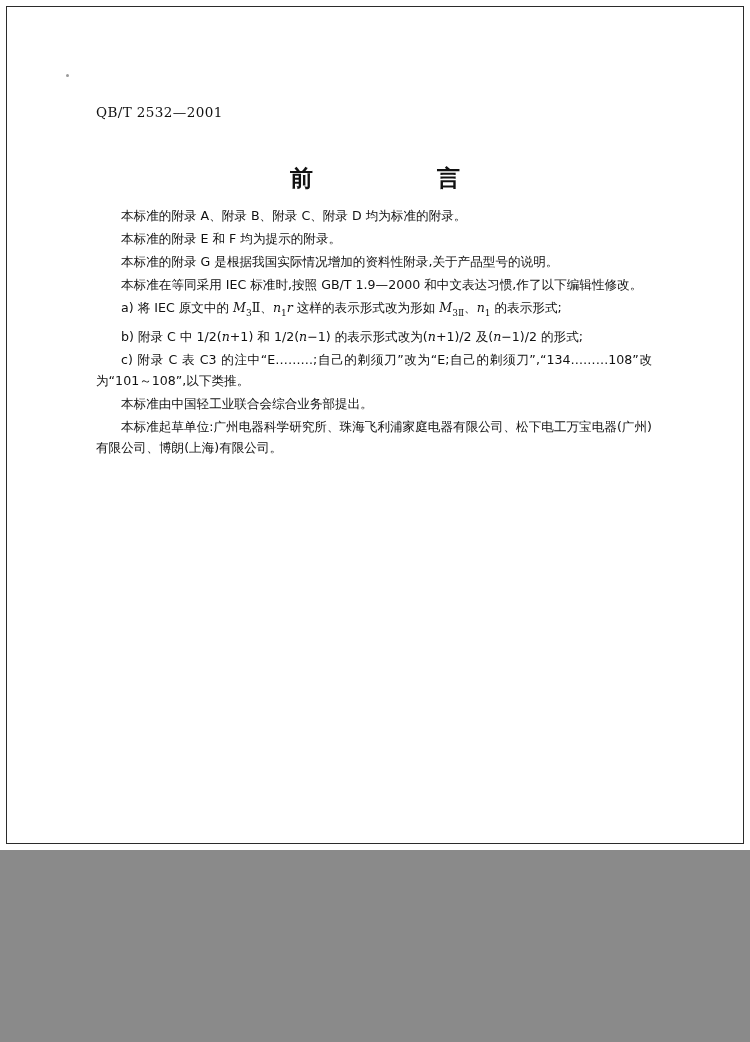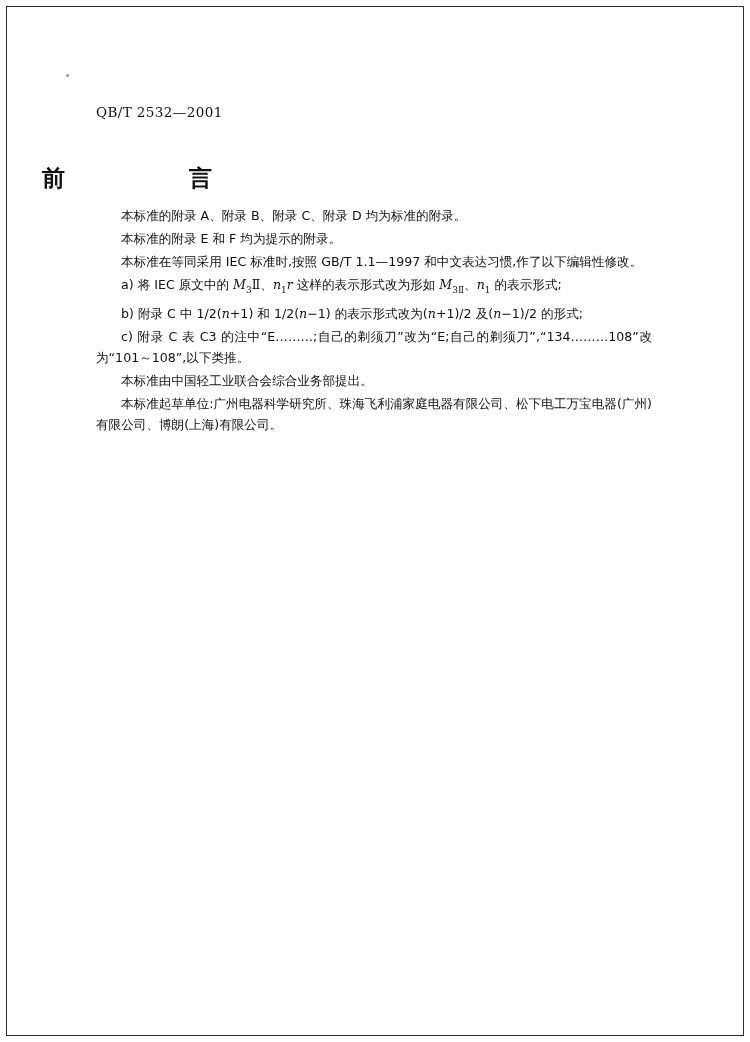--- a/index.html
+++ b/index.html
@@ -3,21 +3,21 @@
 <meta charset="utf-8">
 <style>
   html, body {
     margin: 0;
     padding: 0;
     background: #8a8a8a;
   }
   .page {
     position: relative;
     width: 750px;
-    height: 1042px;
+    height: 850px;
     background: #ffffff;
     margin: 0 auto;
     overflow: hidden;
     font-family: "DejaVu Sans", "Liberation Sans", sans-serif;
     color: #111111;
     box-sizing: border-box;
   }
   .page-border {
     position: absolute;
     left: 6px;
@@ -43,28 +43,27 @@
     font-size: 13.5px;
     letter-spacing: 0.4px;
     font-family: "DejaVu Serif", "Liberation Serif", serif;
     color: #111;
   }
   .doc-title {
     position: absolute;
     left: 0;
     right: 0;
     top: 163px;
-    text-align: left;
+    text-align: center;
     font-size: 23px;
     font-weight: bold;
     letter-spacing: 26px;
     text-indent: 26px;
     font-family: Liberation Sans, sans-serif;
     color: #111;
-    padding-left: 16px;
   }
   .body-block {
     position: absolute;
     left: 96px;
     top: 205px;
     width: 556px;
   }
   .para {
     font-size: 12.6px;
     line-height: 21px;
@@ -102,21 +101,22 @@
   <div class="speck"></div>
 
   <div class="doc-code">QB/T 2532—2001</div>
 
   <div class="doc-title">前　　言</div>
 
   <div class="body-block">
 
     <p class="para indent">本标准的附录 A、附录 B、附录 C、附录 D 均为标准的附录。</p>
     <p class="para indent">本标准的附录 E 和 F 均为提示的附录。</p>
-    <p class="para indent">本标准在等同采用 IEC 标准时,按照 GB/T 1.1—1997 和中文表达习惯,作了以下编辑性修改。</p>
+    <p class="para indent">本标准的附录 G 是根据我国实际情况增加的资料性附录,关于产品型号的说明。</p>
+    <p class="para indent">本标准在等同采用 IEC 标准时,按照 GB/T 1.9—2000 和中文表达习惯,作了以下编辑性修改。</p>
 
     <p class="para indent">
       <span>a) 将 IEC 原文中的 </span><i class="v">M</i><span class="sub rm">3</span><span class="rm">Ⅱ</span><span class="rm">、</span><i class="v">n</i><span class="sub rm">1</span><i class="v">r</i><span> 这样的表示形式改为形如 </span><i class="v">M</i><span class="sub rm">3Ⅱ</span><span class="rm">、</span><i class="v">n</i><span class="sub rm">1</span><span> 的表示形式;</span>
     </p>
 
     <p class="para indent">
       b) 附录 C 中 1/2(<i class="v">n</i>+1) 和 1/2(<i class="v">n</i>−1) 的表示形式改为(<i class="v">n</i>+1)/2 及(<i class="v">n</i>−1)/2 的形式;
     </p>
 
     <p class="para indent nowrapfix">c) 附录 C 表 C3 的注中“E………;自己的剃须刀”改为“E;自己的剃须刀”,“134………108”改为“101～108”,以下类推。</p>

